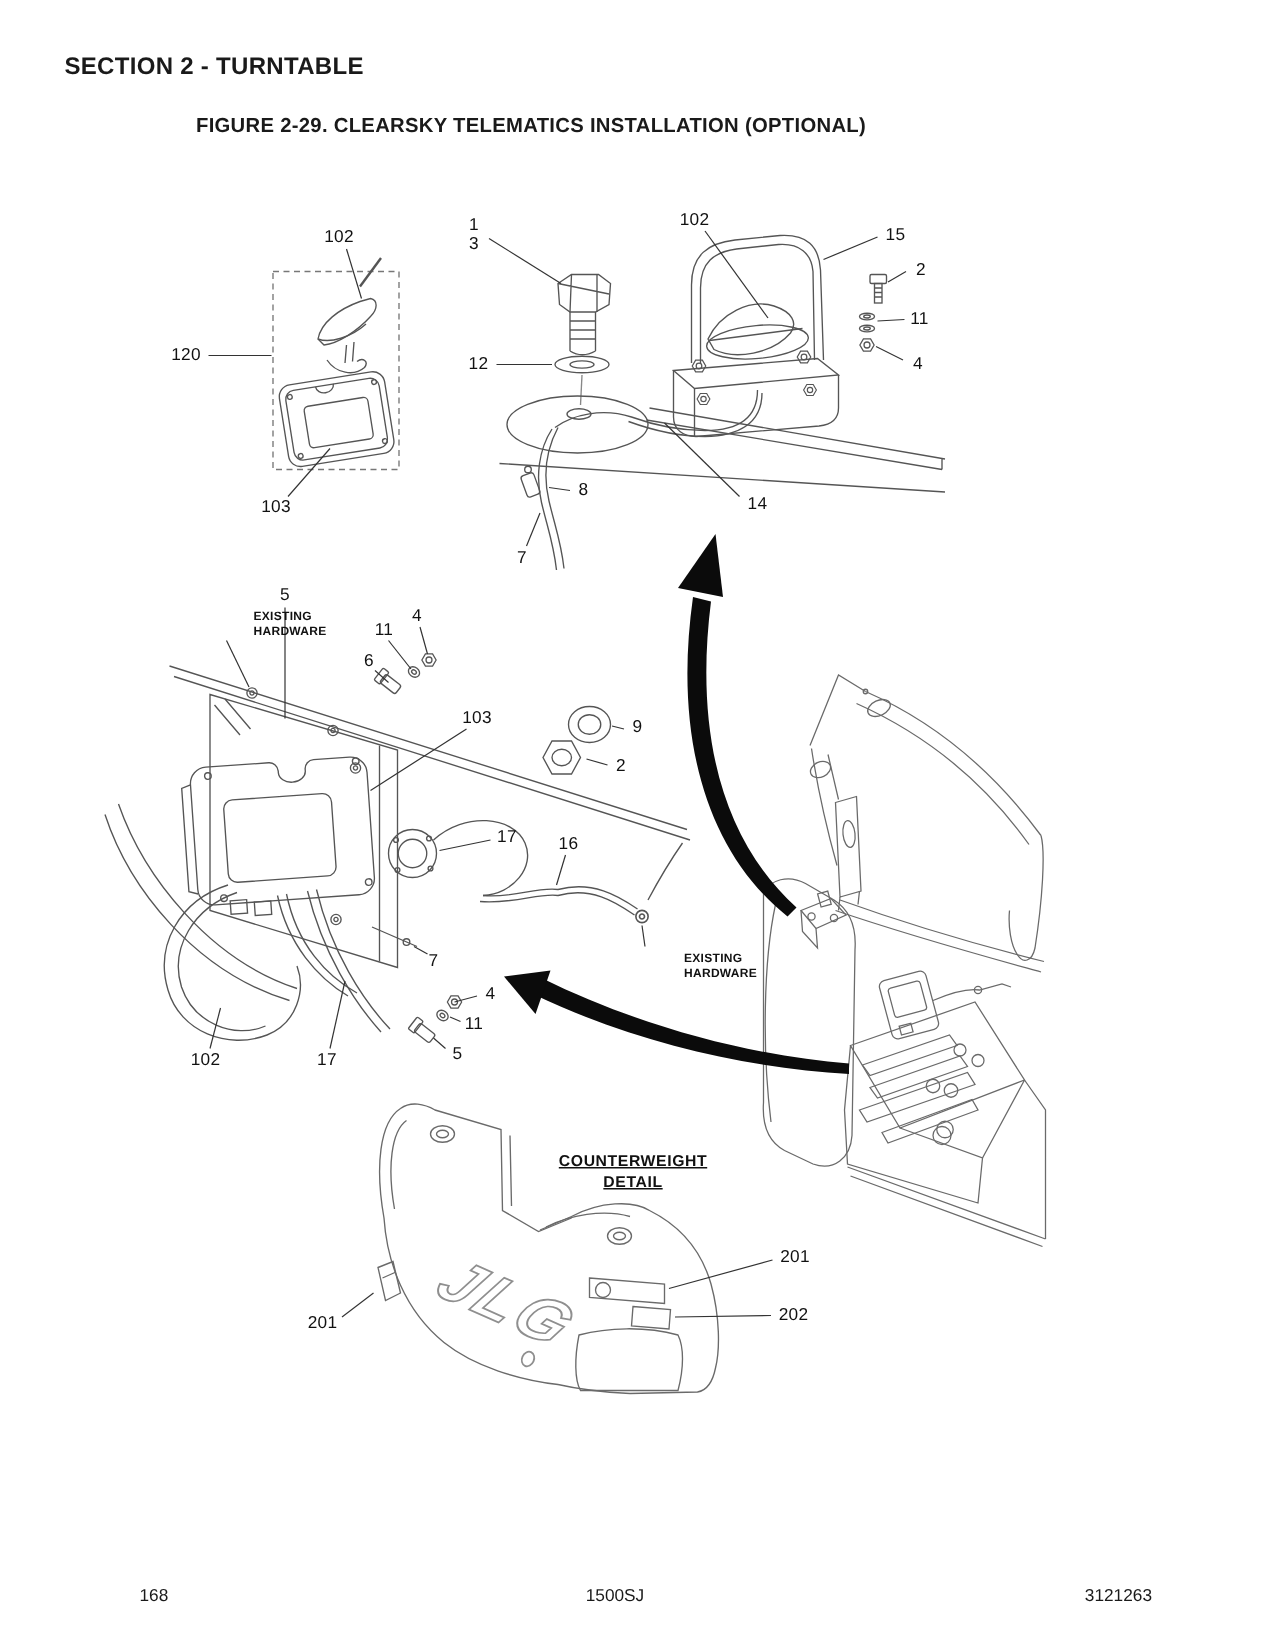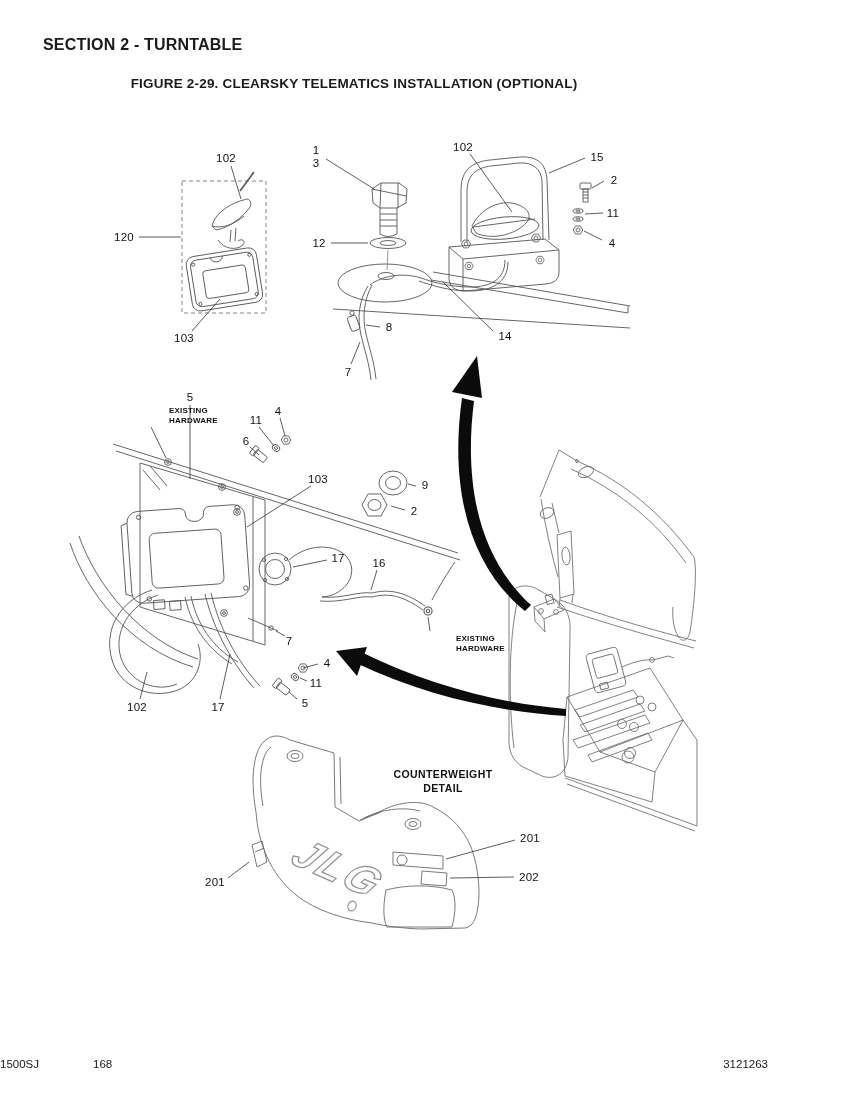--- a/index.html
+++ b/index.html
@@ -24,21 +24,21 @@
   .annotation{
     position:absolute;font-size:8px;font-weight:bold;color:#111;
     white-space:pre-line;line-height:1.2;letter-spacing:.2px;margin-left:47px;
   }
   .annotation.caption{
     font-size:10.5px;text-align:center;transform:translateX(-50%);
     line-height:1.3;letter-spacing:.4px;
   }
   .footer{position:absolute;top:1058px;left:0;width:850px;font-size:11.5px;}
   .footer .pg{position:absolute;left:45px;margin-left:48px;}
-  .footer .model{position:absolute;left:0;width:820px;}
+  .footer .model{position:absolute;left:0;width:820px;text-align:center;}
   .footer .doc{position:absolute;right:82px;}
 </style>
 </head>
 <body>
 
 <div class="page-title">SECTION 2 - TURNTABLE</div>
 <div class="figure-title">FIGURE 2-29. CLEARSKY TELEMATICS INSTALLATION (OPTIONAL)</div>
 
 <svg id="art" width="850" height="1100" viewBox="0 0 850 1100">
   <defs>
@@ -349,21 +349,21 @@
     <span class="callout" style="left: 305px; top: 703px;">5</span>
     <span class="callout" style="left: 137px; top: 707px;">102</span>
     <span class="callout" style="left: 218px; top: 707px;">17</span>
     <span class="callout" style="left: 215px; top: 882px;">201</span>
     <span class="callout" style="left: 530px; top: 838px;">201</span>
     <span class="callout" style="left: 529px; top: 877px;">202</span>
     <span class="annotation" style="left: 122px; top: 406px;">EXISTING
 HARDWARE</span>
     <span class="annotation" style="left: 409px; top: 634px;">EXISTING
 HARDWARE</span>
-    <span class="annotation caption" style="left: 396px; top: 768px;">COUNTERWEIGHT
+    <span class="annotation caption" style="left: 375px; top: 768px; text-decoration: underline;">COUNTERWEIGHT
 DETAIL</span>
   </div>
 
 <div class="footer">
   <span class="pg">168</span>
   <span class="model">1500SJ</span>
   <span class="doc">3121263</span>
 </div>
 
 </body></html>

